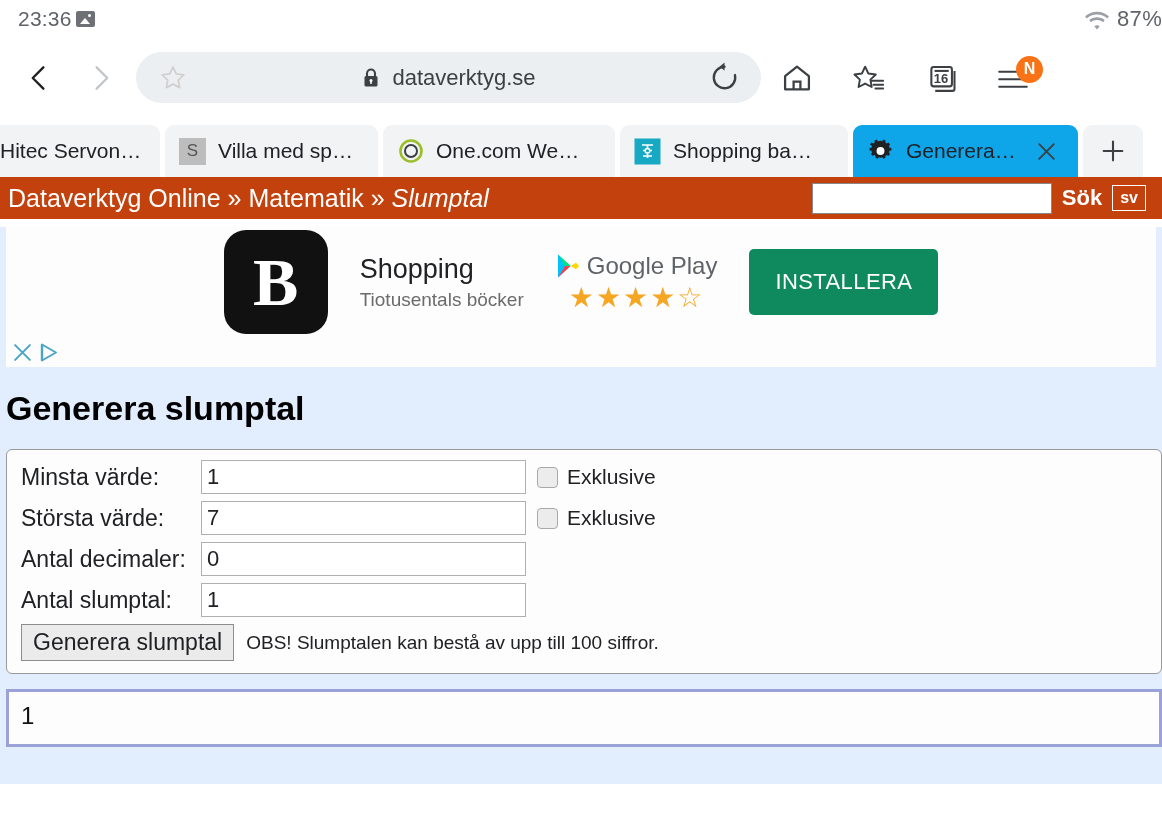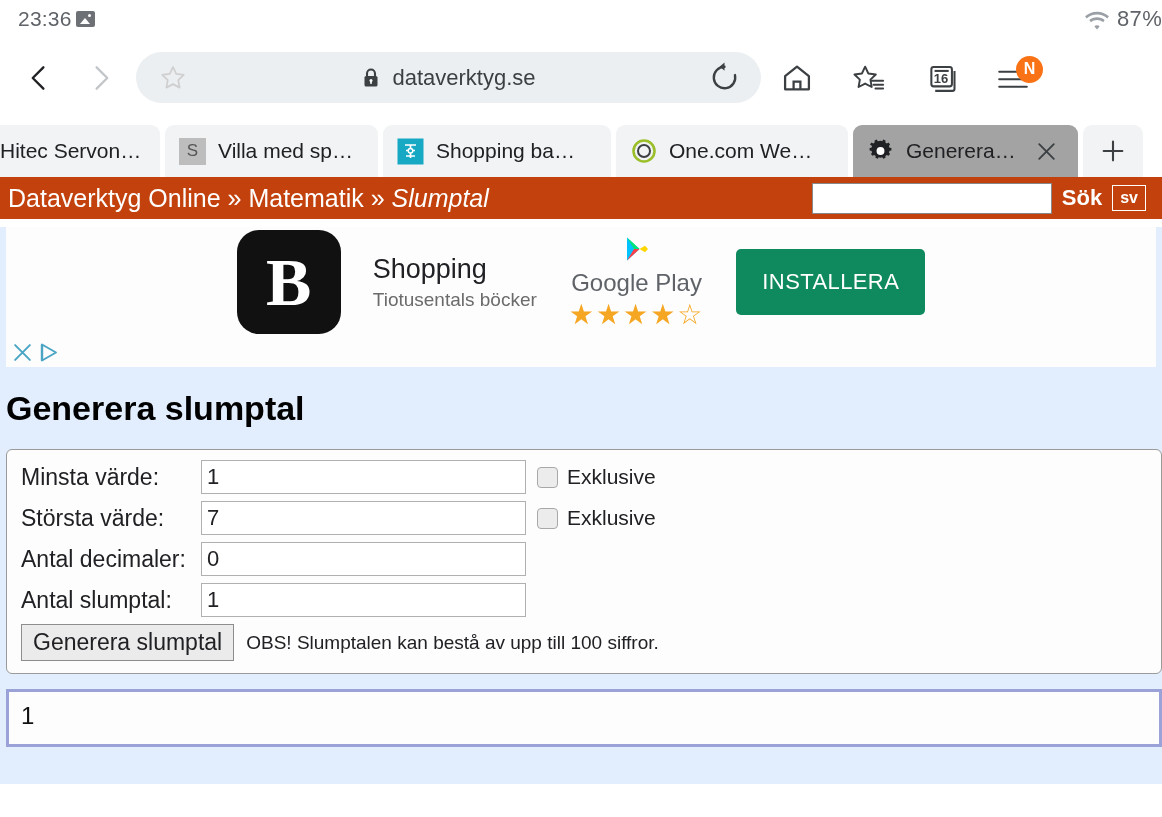--- a/index.html
+++ b/index.html
@@ -91,21 +91,21 @@
   }
   .tab {
     height: 52px;
     background: #f1f3f4;
     border-radius: 9px 9px 0 0;
     display: flex; align-items: center;
     padding: 0 14px; gap: 12px;
     margin-right: 5px; flex: 0 0 auto;
     position: relative;
   }
-  .tab.active { background: #a3a3a3; }
+  .tab.active { background: #0ea5e9; }
   .tab-title {
     font-size: 21px; color: #202124;
     white-space: nowrap; overflow: hidden;
   }
   .favicon { width: 27px; height: 27px; flex: 0 0 auto; display:flex; align-items:center; justify-content:center;}
   .fav-s {
     background: #bdbdbd; color: #555; font-size: 17px;
     width: 27px; height: 27px;
     display: flex; align-items: center; justify-content: center;
   }
@@ -153,21 +153,21 @@
   .ad-logo {
     width: 104px; height: 104px; background: #111111; border-radius: 22px;
     display: flex; align-items: center; justify-content: center;
     color: #ffffff; font-family: "Liberation Serif", serif;
     font-size: 68px; font-weight: bold;
   }
   .ad-texts { display: flex; flex-direction: column; gap: 4px; }
   .ad-title { font-size: 27px; color: #202124; }
   .ad-sub { font-size: 19px; color: #6b6b6b; }
   .ad-mid { display: flex; flex-direction: column; gap: 4px; align-items: center; }
-  .gplay { display: flex; align-items: center; gap: 7px; flex-direction: column; }
+  .gplay { display: flex; align-items: center; gap: 7px; }
   .gplay-text { font-size: 24px; color: #5f6368; }
   .stars { font-size: 28px; color: #f5a623; letter-spacing: 2px; line-height: 1; }
   .star-empty { color: #f5a623; }
   .ad-cta {
     background: #0f8a5f; color: #ffffff; font-size: 22px;
     padding: 20px 26px; border-radius: 5px; letter-spacing: .4px;
   }
   .ad-controls {
     position: absolute; left: 6px; bottom: 4px;
     display: flex; align-items: center; gap: 6px;
@@ -310,39 +310,39 @@
     <span class="tab-title">Hitec Servon…</span>
   </div>
 
   <div class="tab" style="width:213px;">
     <span class="favicon">
       <span class="fav-s">S</span>
     </span>
     <span class="tab-title">Villa med sp…</span>
   </div>
 
+  <div class="tab" style="width:232px;">
+    <span class="favicon">
+      <svg width="26" height="26" viewBox="0 0 26 26" class="arrow-svg">
+        <circle cx="13" cy="13" r="10.5" fill="none" stroke="#9bbf2a" stroke-width="2.6"></circle>
+        <circle cx="13" cy="13" r="6" fill="none" stroke="#3c4043" stroke-width="2"></circle>
+      </svg>
+    </span>
+    <span class="tab-title">One.com We…</span>
+  </div>
+
   <div class="tab" style="width:228px;">
     <span class="favicon">
       <svg width="27" height="27" viewBox="0 0 27 27" class="arrow-svg">
         <rect x="0.5" y="0.5" width="26" height="26" fill="#17a8c4"></rect>
         <path d="M8 7h11M13.5 7v13M9 12.5h9M9 18h9" stroke="#ffffff" stroke-width="1.7"></path>
         <circle cx="13.5" cy="12.8" r="2.3" fill="#17a8c4" stroke="#ffffff" stroke-width="1.5"></circle>
       </svg>
     </span>
     <span class="tab-title">Shopping ba…</span>
-  </div>
-
-  <div class="tab" style="width:232px;">
-    <span class="favicon">
-      <svg width="26" height="26" viewBox="0 0 26 26" class="arrow-svg">
-        <circle cx="13" cy="13" r="10.5" fill="none" stroke="#9bbf2a" stroke-width="2.6"></circle>
-        <circle cx="13" cy="13" r="6" fill="none" stroke="#3c4043" stroke-width="2"></circle>
-      </svg>
-    </span>
-    <span class="tab-title">One.com We…</span>
   </div>
 
   <div class="tab active" style="width:225px;">
     <span class="favicon">
       <svg width="28" height="28" viewBox="0 0 28 28" class="arrow-svg">
         <path d="M14 3.4l1.9.5.9-1.7 2.4 1-.2 1.9 1.6 1.1 1.7-.9 1.6 2-1.2 1.5.7 1.8 1.9.2v2.6l-1.9.3-.7 1.8 1.2 1.5-1.6 2-1.7-.9-1.6 1.1.2 1.9-2.4 1-.9-1.7-1.9.5-1.9-.5-.9 1.7-2.4-1 .2-1.9-1.6-1.1-1.7.9-1.6-2 1.2-1.5-.7-1.8-1.9-.3v-2.6l1.9-.2.7-1.8L3.1 7.3l1.6-2 1.7.9 1.6-1.1-.2-1.9 2.4-1 .9 1.7z" fill="#202124"></path>
         <circle cx="14" cy="14" r="4.1" fill="#ffffff"></circle>
       </svg>
     </span>
     <span class="tab-title">Generera…</span>

